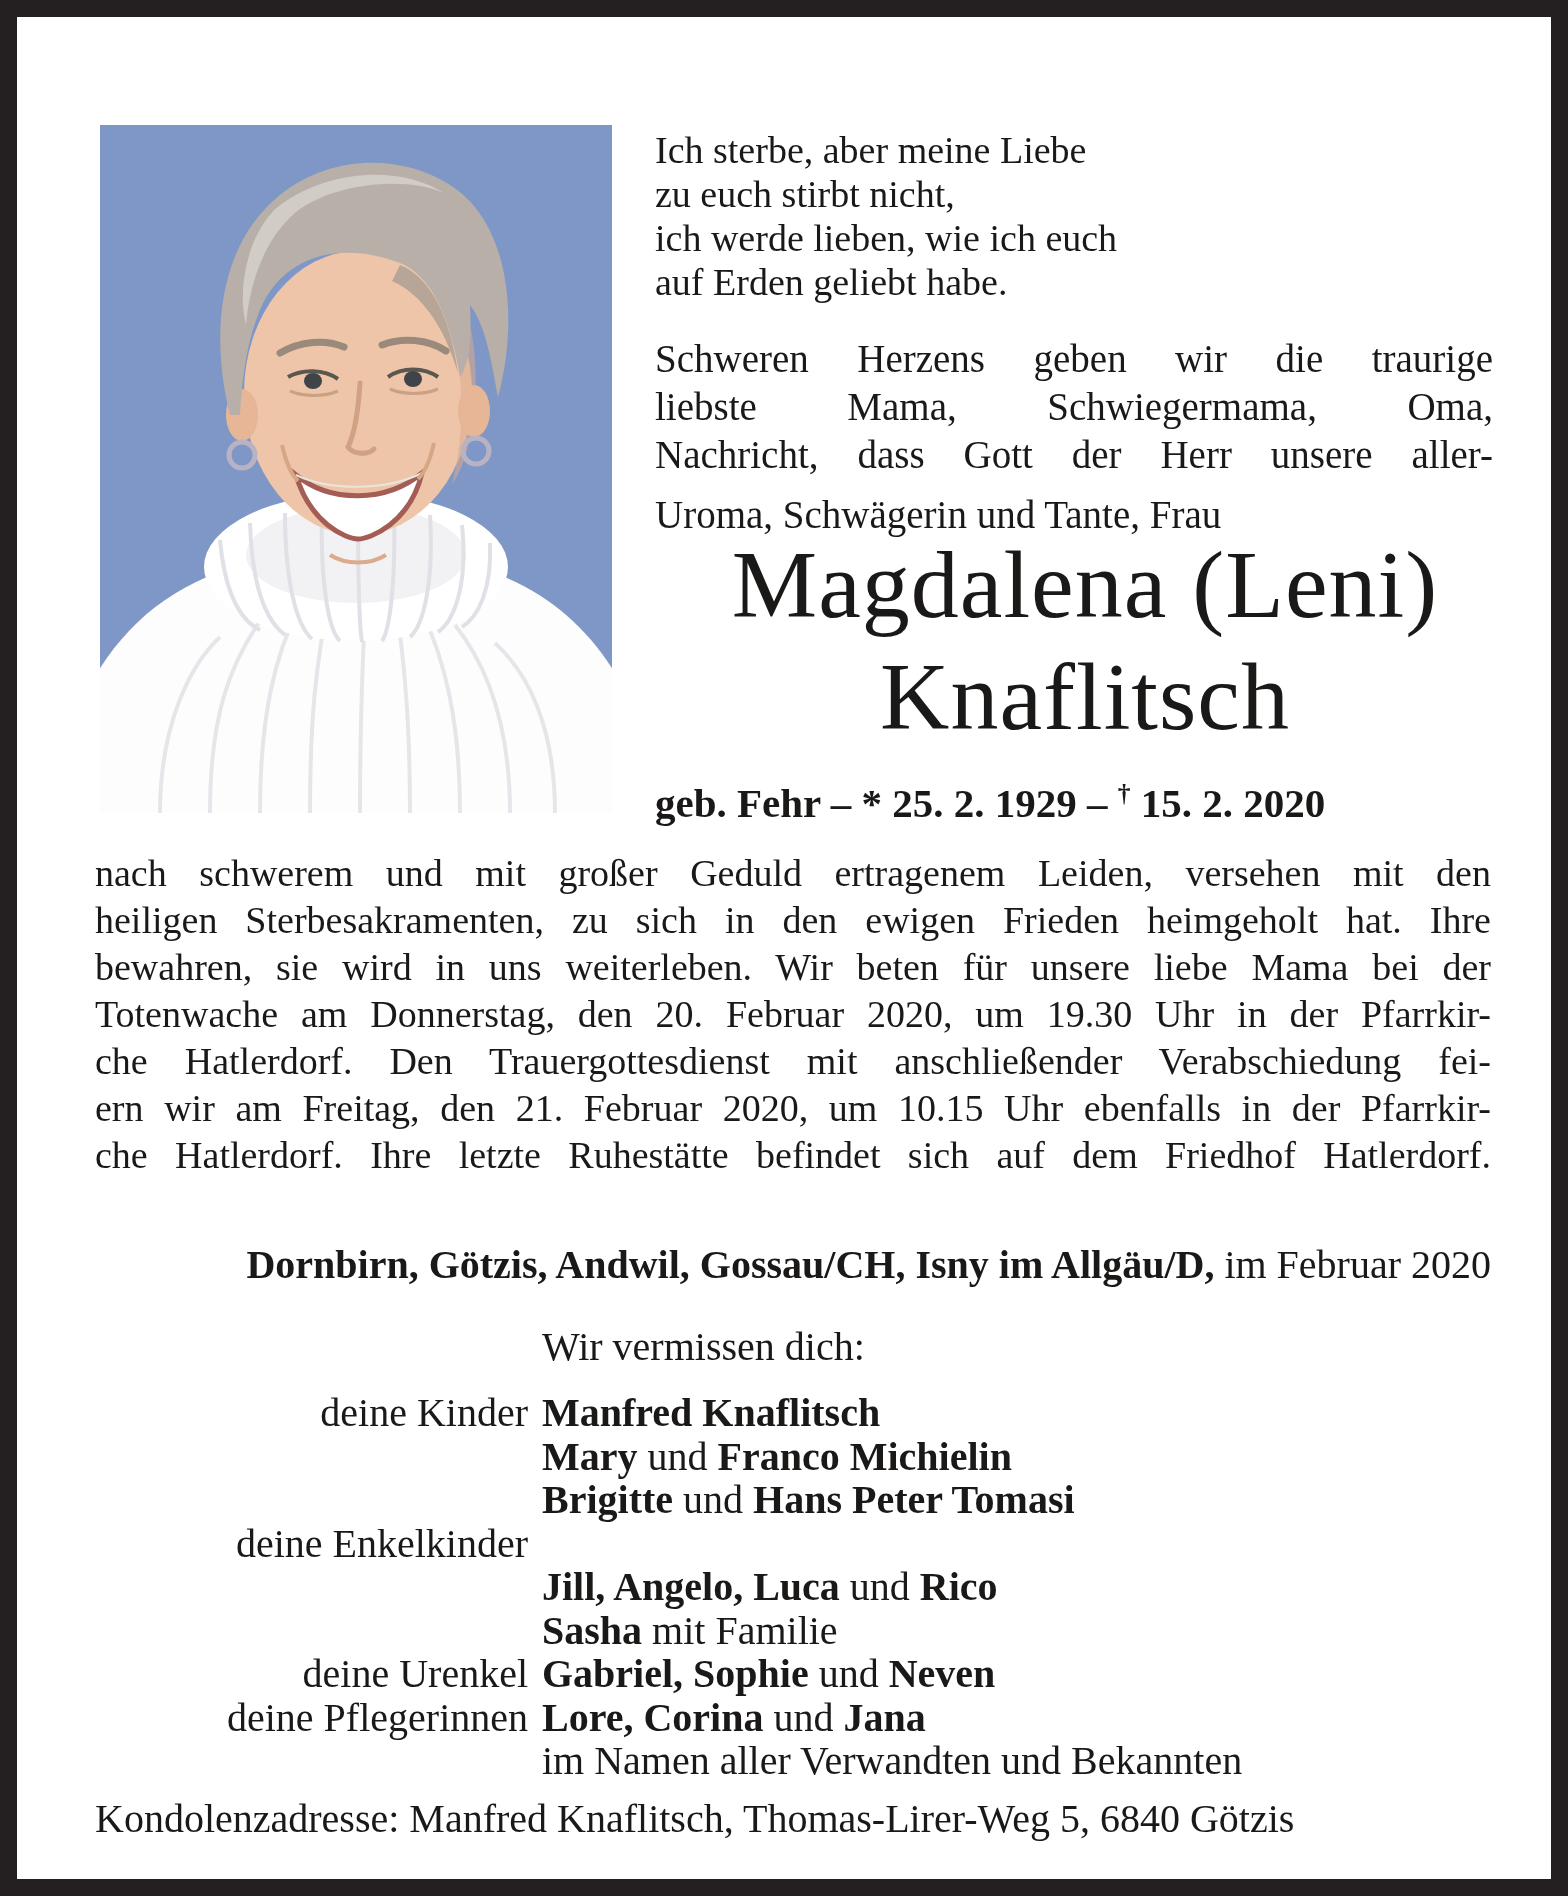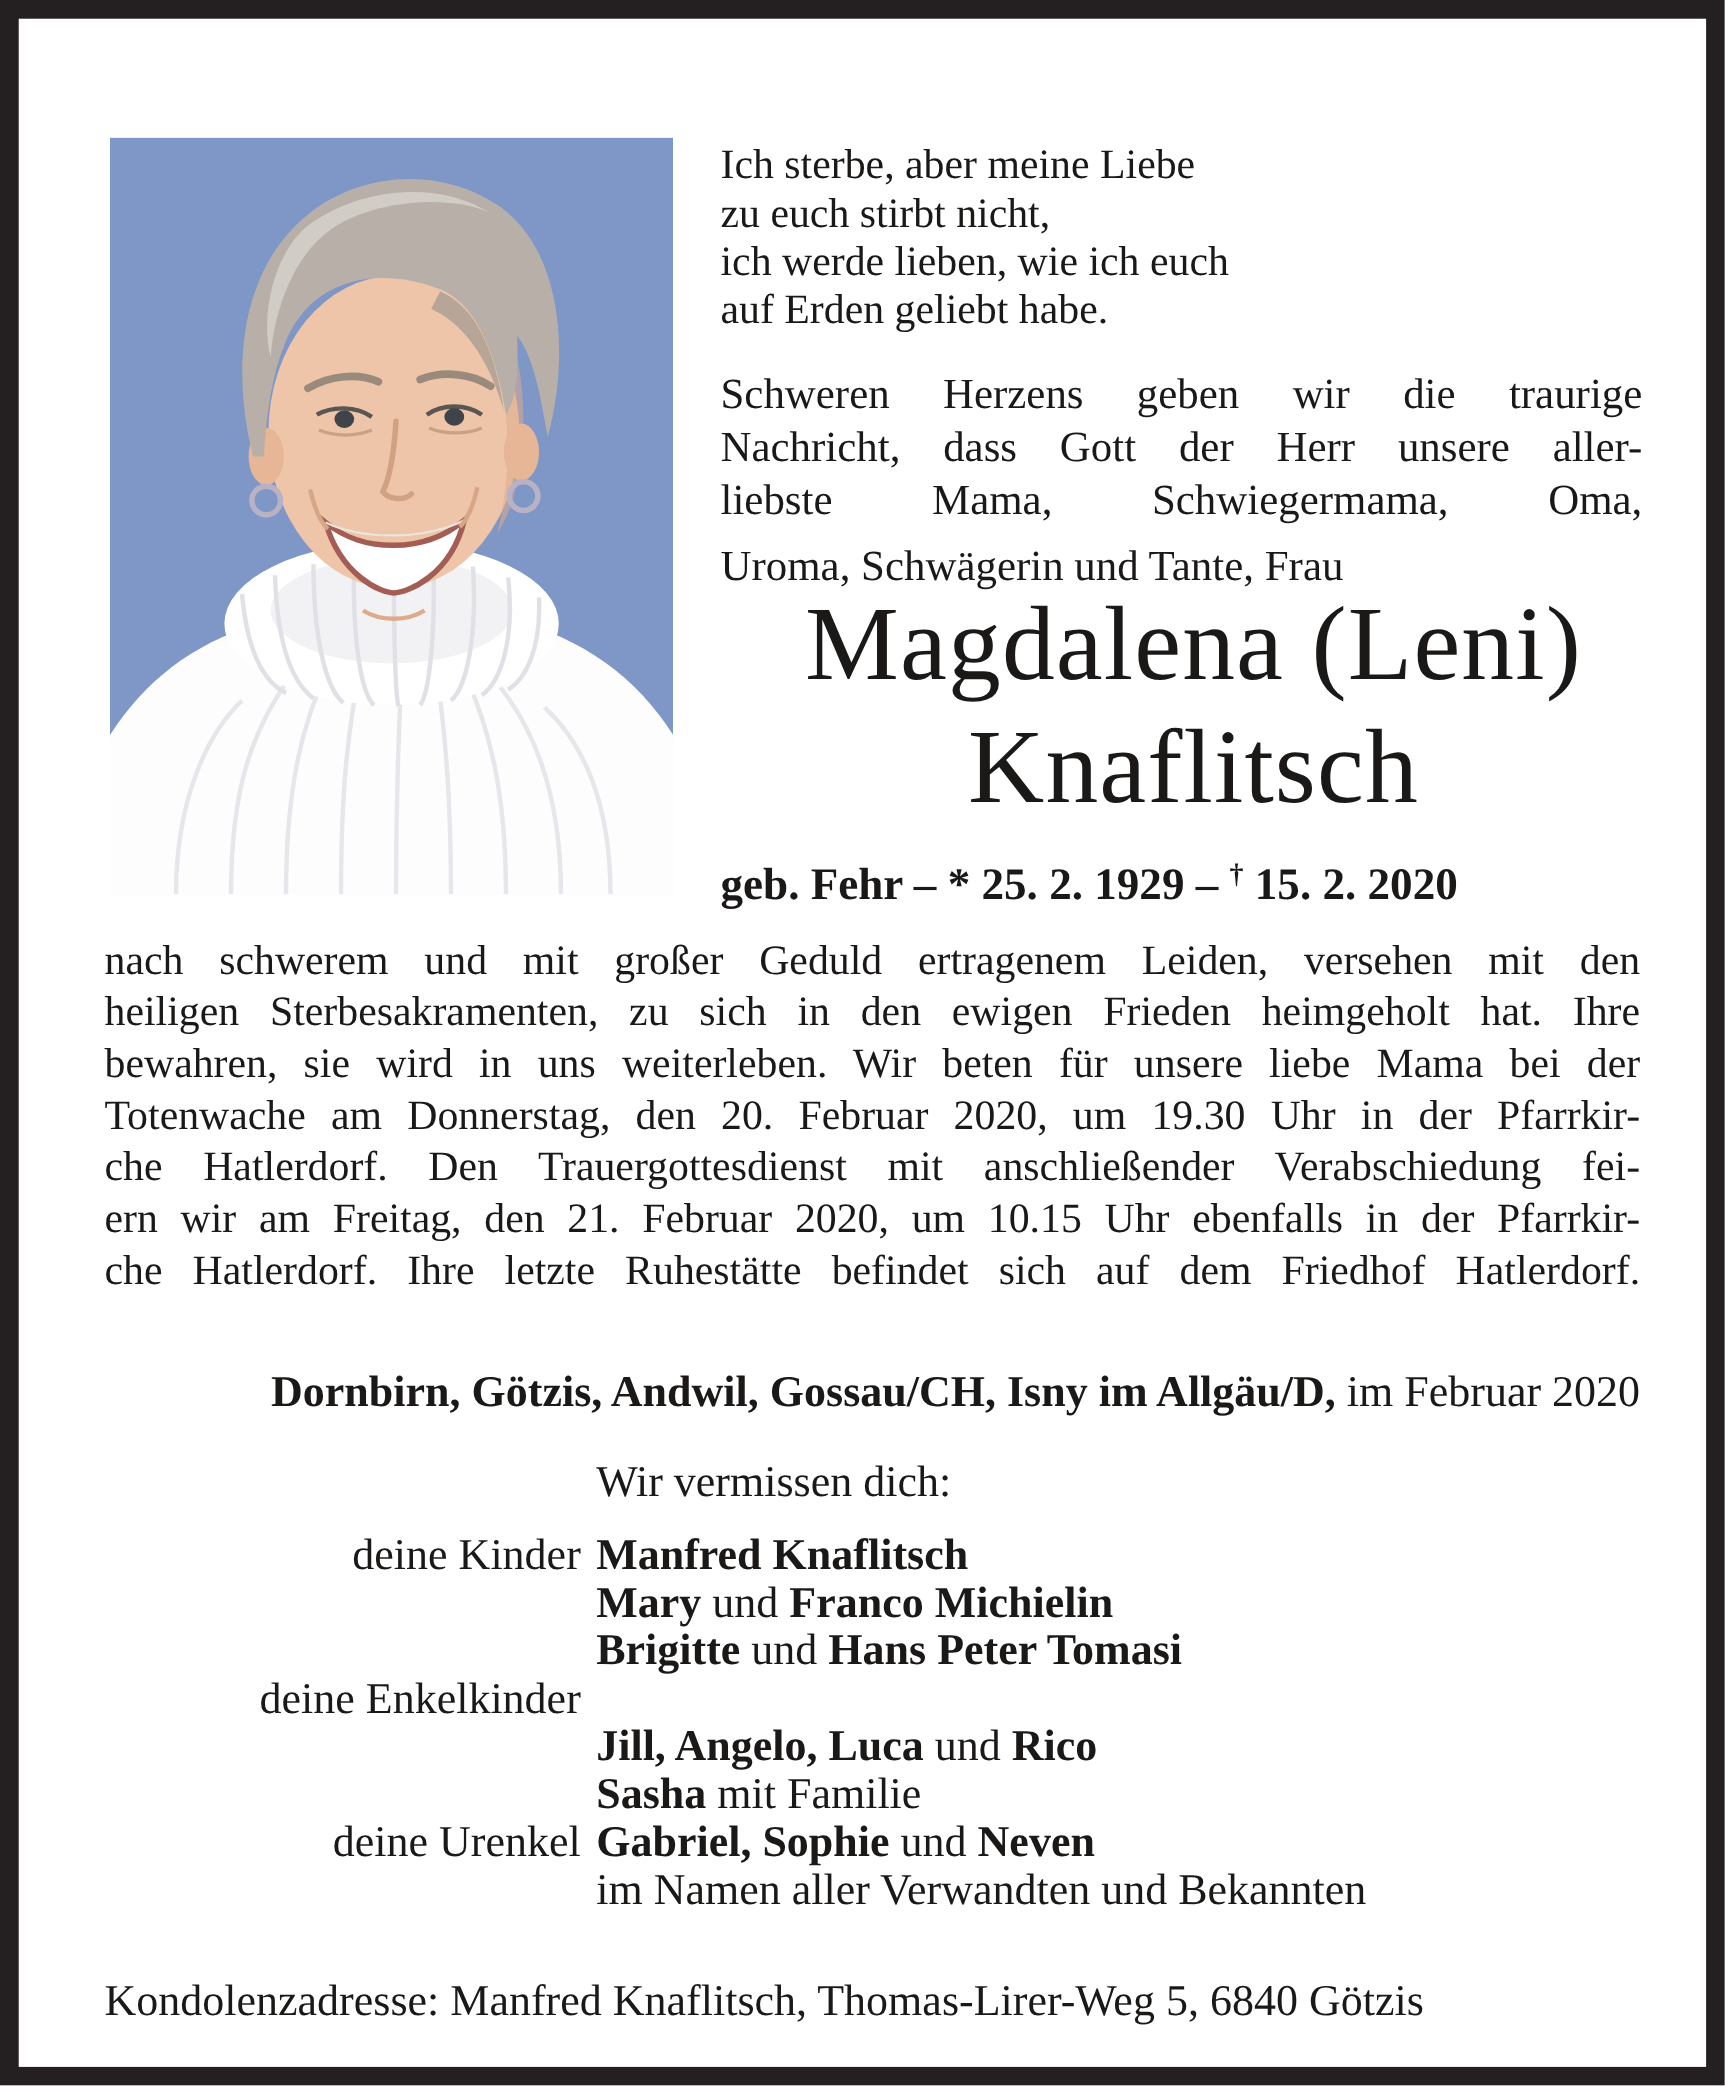--- a/index.html
+++ b/index.html
@@ -174,22 +174,22 @@
 
   <div class="quote">
     <div>Ich sterbe, aber meine Liebe</div>
     <div>zu euch stirbt nicht,</div>
     <div>ich werde lieben, wie ich euch</div>
     <div>auf Erden geliebt habe.</div>
   </div>
 
   <div class="notice">
     <div class="jline">Schweren Herzens geben wir die traurige</div>
+    <div class="jline">liebste Mama, Schwiegermama, Oma,</div>
     <div class="jline">Nachricht, dass Gott der Herr unsere aller-</div>
-    <div class="jline">liebste Mama, Schwiegermama, Oma,</div>
     <div class="jline last">Uroma, Schwägerin und Tante, Frau</div>
   </div>
 
   <h1 class="name">
     <div>Magdalena (Leni)</div>
     <div>Knaflitsch</div>
   </h1>
 
   <div class="dates">
     <span>geb. Fehr – </span><span>*</span><span> 25. 2. 1929 – </span><span class="dagger">†</span><span> 15. 2. 2020</span>
@@ -232,20 +232,24 @@
     </div>
     <div class="frow">
       <div class="flabel"></div>
       <div class="fvalue"><span class="b">Sasha</span><span> mit Familie</span></div>
     </div>
     <div class="frow">
       <div class="flabel">deine Urenkel</div>
       <div class="fvalue"><span class="b">Gabriel, Sophie</span><span> und </span><span class="b">Neven</span></div>
     </div>
     <div class="frow">
+      <div class="flabel">deine Pflegerinnen</div>
+      <div class="fvalue"><span class="b">Lore, Corina</span><span> und </span><span class="b">Jana</span></div>
+    </div>
+    <div class="frow">
       <div class="flabel"></div>
       <div class="fvalue"><span>im Namen aller Verwandten und Bekannten</span></div>
     </div>
   </div>
 
   <div class="condolence">Kondolenzadresse: Manfred Knaflitsch, Thomas-Lirer-Weg 5, 6840 Götzis</div>
 
 </div>
 
 </body></html>

